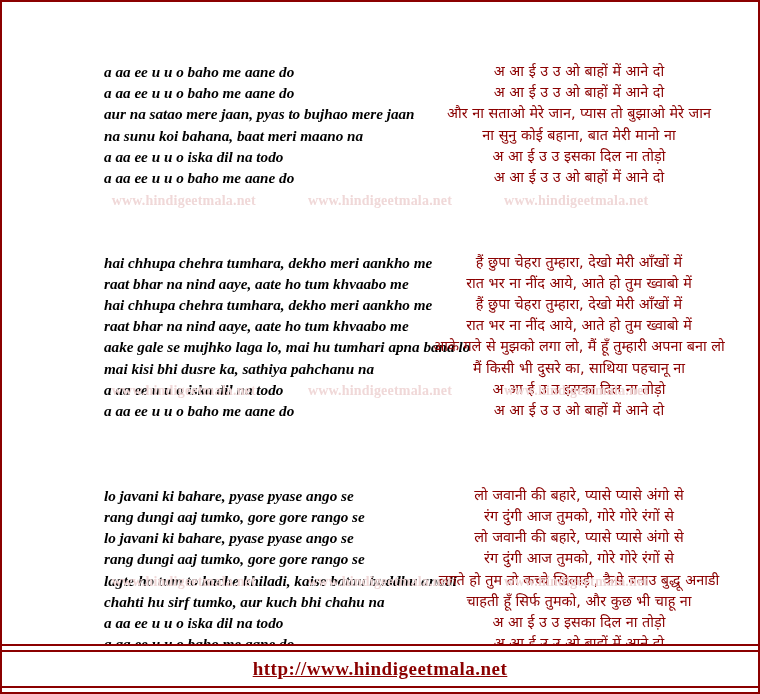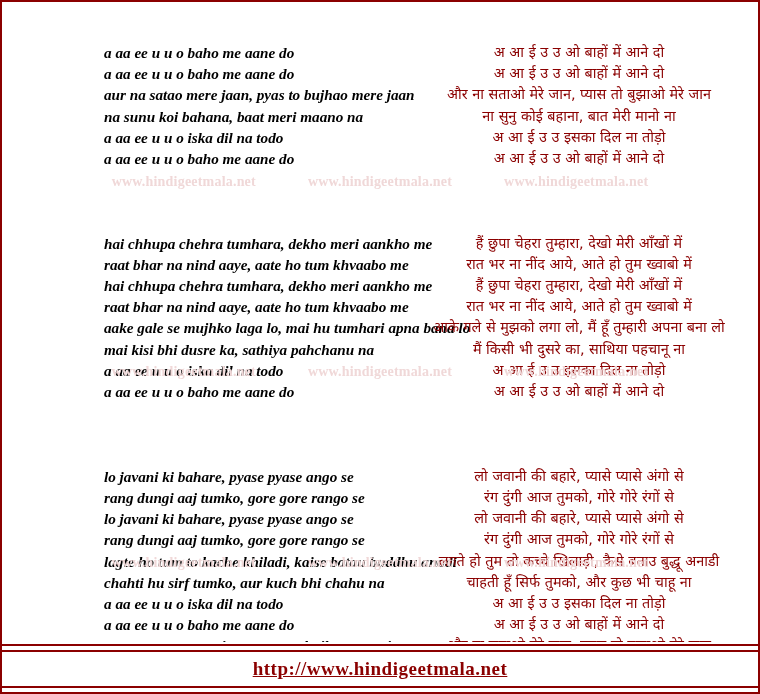--- a/index.html
+++ b/index.html
@@ -22,20 +22,21 @@
     border: 2px solid #8b0000;
     background: #ffffff;
   }
   .lyrics-area {
     position: relative;
     width: 100%;
     height: 640px;
     box-sizing: border-box;
     padding: 40px 18px 0 18px;
     overflow: hidden;
+    margin-top: 19px;
   }
   .columns {
     display: flex;
     flex-direction: row;
     width: 100%;
   }
   .col {
     width: 50%;
     box-sizing: border-box;
   }

